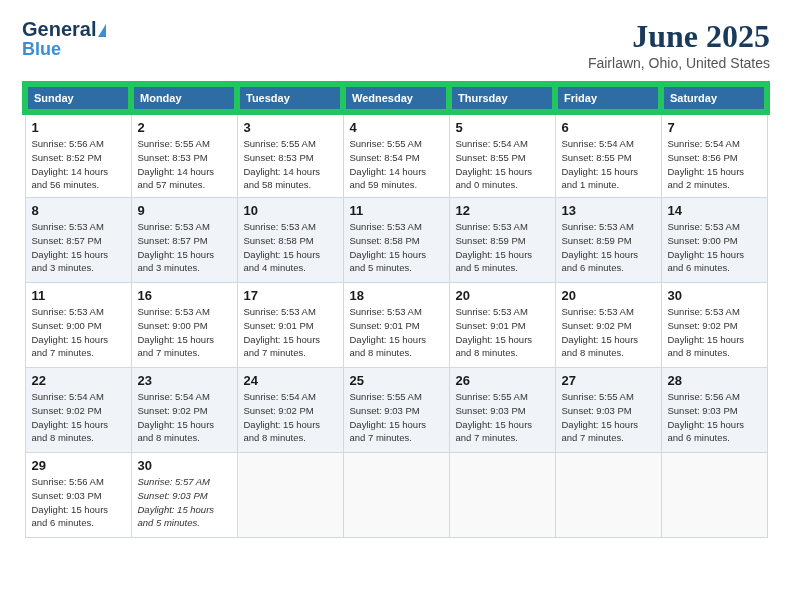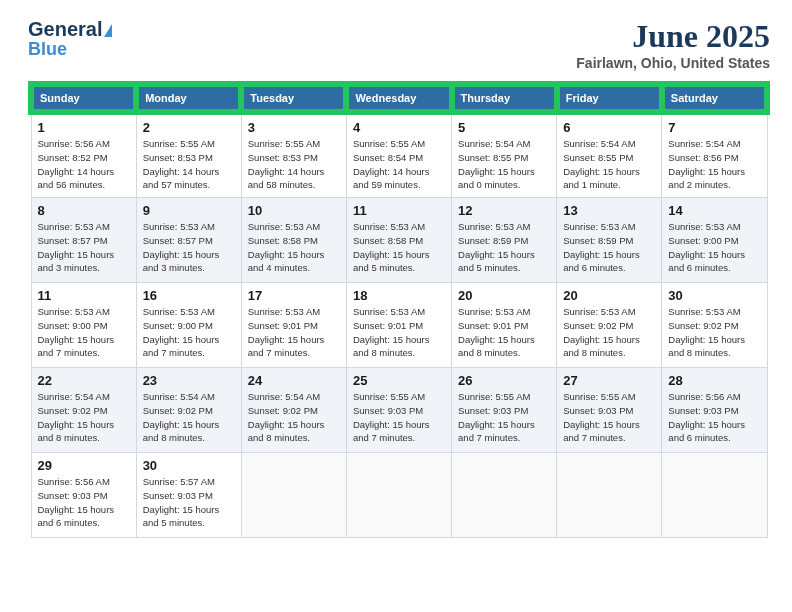--- a/index.html
+++ b/index.html
@@ -7,21 +7,21 @@
       font-family: Arial, sans-serif;
       background: #fff;
       width: 792px;
       height: 612px;
       overflow: hidden;
     }
     .page {
       width: 792px;
       min-height: 612px;
       background: #fff;
-      padding: 18px 22px 14px 28px;
+      padding: 18px 22px 14px 22px;
     }
     .header {
       display: flex;
       justify-content: space-between;
       align-items: flex-start;
       margin-bottom: 10px;
     }
     .logo {
       display: flex;
       flex-direction: column;
@@ -50,21 +50,20 @@
     }
     .main-title {
       font-size: 32px;
       color: #1a3a5c;
       font-weight: bold;
       font-family: Liberation Serif, serif;
     }
     .subtitle {
       font-size: 14px;
       color: #555;
-      font-weight: bold;
     }
     table {
       width: 100%;
       border-collapse: collapse;
       font-size: 10px;
     }
     thead tr th {
       background-color: #2e6da4;
       color: #fff;
       font-size: 11px;
@@ -341,21 +340,21 @@
         <tr>
           <td>
             <span class="day-num">29</span>
             <div class="day-info" style="white-space: pre-line;">Sunrise: 5:56 AM
 Sunset: 9:03 PM
 Daylight: 15 hours
 and 6 minutes.</div>
           </td>
           <td>
             <span class="day-num">30</span>
-            <div class="day-info" style="white-space: pre-line;">Sunrise: 5:57 AM
+            <div class="day-info" style="white-space: pre-line; font-style: italic;">Sunrise: 5:57 AM
 Sunset: 9:03 PM
 Daylight: 15 hours
 and 5 minutes.</div>
           </td>
           <td class="empty-cell"></td>
           <td class="empty-cell"></td>
           <td class="empty-cell"></td>
           <td class="empty-cell"></td>
           <td class="empty-cell"></td>
         </tr>

